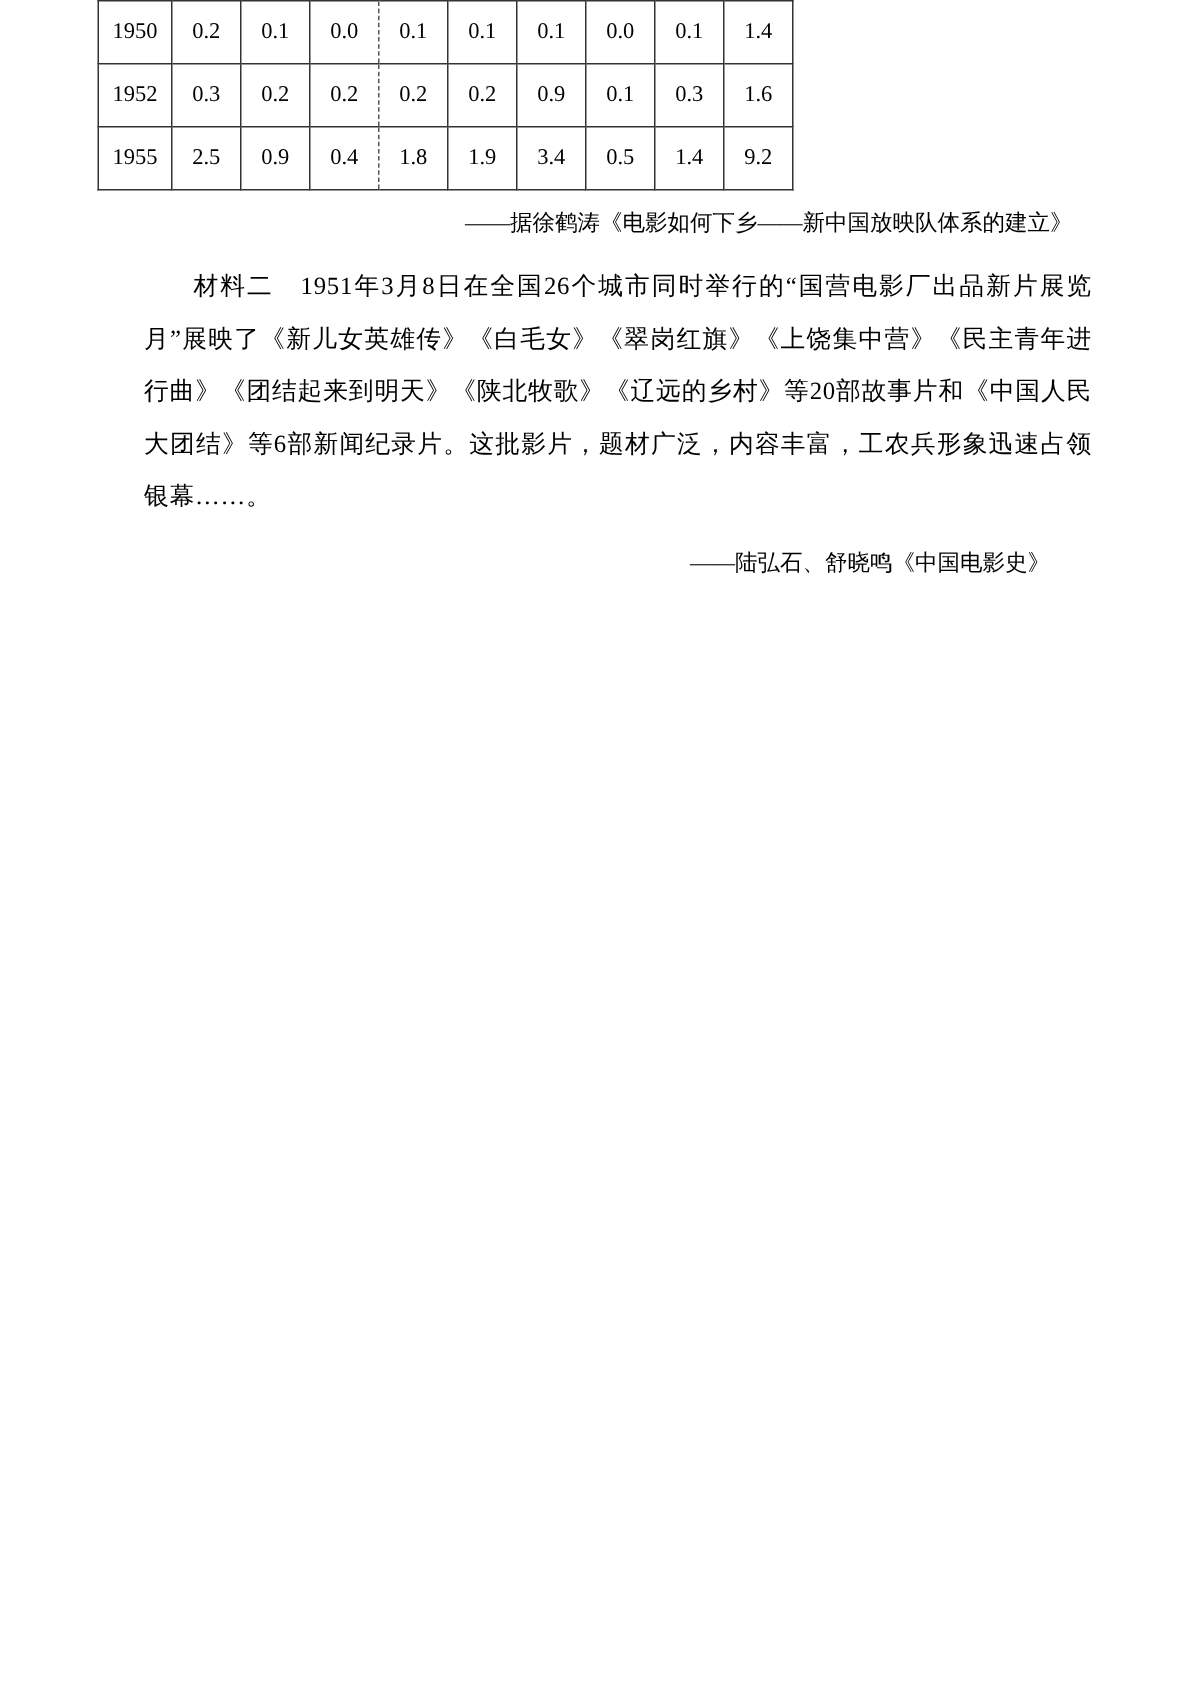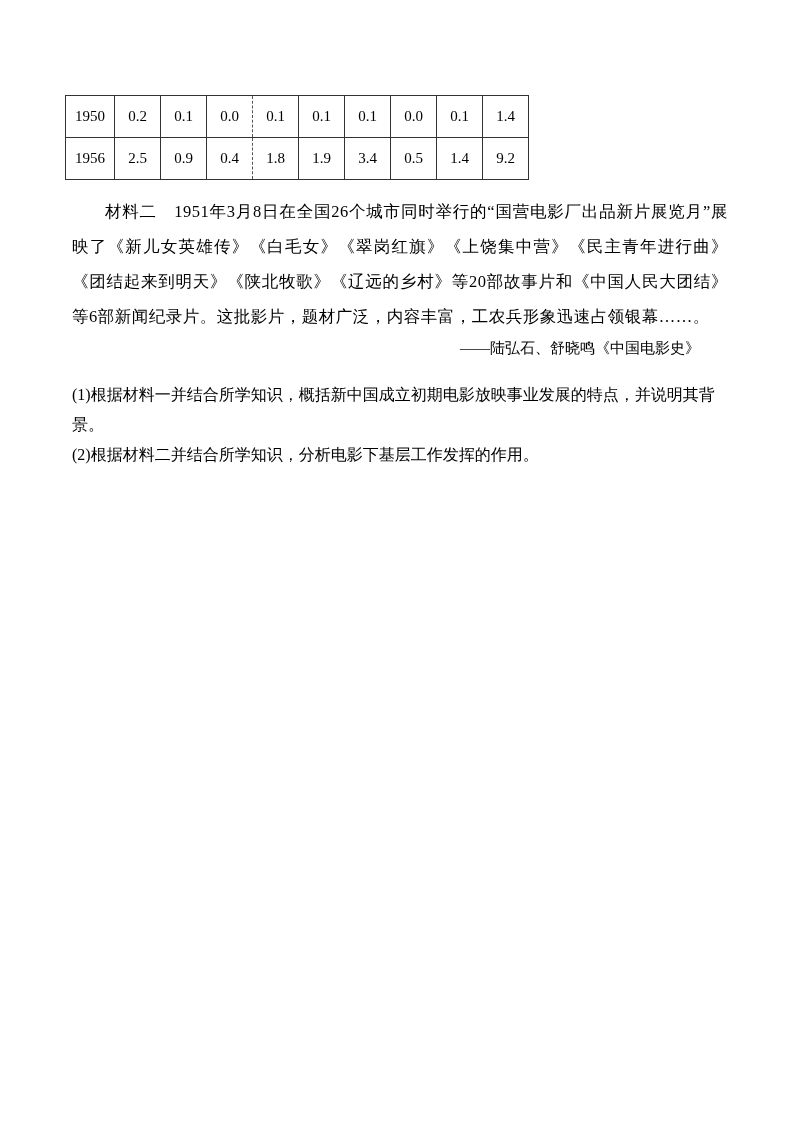--- a/index.html
+++ b/index.html
@@ -9,21 +9,20 @@
   }
   .page {
     position: relative;
     width: 800px;
     height: 1131px;
     background: #ffffff;
     font-family: "Liberation Serif", "DejaVu Serif", serif;
     color: #000000;
     overflow: hidden;
     box-sizing: border-box;
-    padding-top: 95px;
   }
   
   .stats-table {
     border-collapse: collapse;
     margin-left: 65px;
     table-layout: fixed;
   }
   .stats-table td {
     border: 1px solid #333333;
     width: 45px;
@@ -44,27 +43,27 @@
   .source-line {
     text-align: right;
     font-size: 15px;
     line-height: 20px;
   }
   .source-1 {
     margin-top: 12px;
     padding-right: 85px;
   }
   .source-2 {
-    margin-top: 4px;
+    margin-top: 18px;
     padding-right: 100px;
   }
 
   
   .material-paragraph {
-    margin: 14px 72px 0 72px;
+    margin: 14px 72px 0 96px;
     font-size: 16.5px;
     line-height: 35px;
     text-align: justify;
     text-indent: 2em;
     letter-spacing: 0.5px;
   }
 
   
   .questions {
     margin: 22px 70px 0 72px;
@@ -87,37 +86,46 @@
         <td>0.1</td>
         <td>0.0</td>
         <td>0.1</td>
         <td>0.1</td>
         <td>0.1</td>
         <td>0.0</td>
         <td>0.1</td>
         <td>1.4</td>
       </tr>
       <tr>
-        <td>1956</td>
+        <td>1952</td>
+        <td>0.3</td>
+        <td>0.2</td>
+        <td>0.2</td>
+        <td>0.2</td>
+        <td>0.2</td>
+        <td>0.9</td>
+        <td>0.1</td>
+        <td>0.3</td>
+        <td>1.6</td>
+      </tr>
+      <tr>
+        <td>1955</td>
         <td>2.5</td>
         <td>0.9</td>
         <td>0.4</td>
         <td>1.8</td>
         <td>1.9</td>
         <td>3.4</td>
         <td>0.5</td>
         <td>1.4</td>
         <td>9.2</td>
       </tr>
     </tbody>
   </table>
 
+  <div class="source-line source-1">——据徐鹤涛《电影如何下乡——新中国放映队体系的建立》</div>
 
   <p class="material-paragraph">材料二　1951年3月8日在全国26个城市同时举行的“国营电影厂出品新片展览月”展映了《新儿女英雄传》《白毛女》《翠岗红旗》《上饶集中营》《民主青年进行曲》《团结起来到明天》《陕北牧歌》《辽远的乡村》等20部故事片和《中国人民大团结》等6部新闻纪录片。这批影片，题材广泛，内容丰富，工农兵形象迅速占领银幕……。</p>
 
   <div class="source-line source-2">——陆弘石、舒晓鸣《中国电影史》</div>
 
-  <div class="questions">
-    <div class="question-line">(1)根据材料一并结合所学知识，概括新中国成立初期电影放映事业发展的特点，并说明其背景。</div>
-    <div class="question-line">(2)根据材料二并结合所学知识，分析电影下基层工作发挥的作用。</div>
-  </div>
 
 </div>
 
 </body></html>

